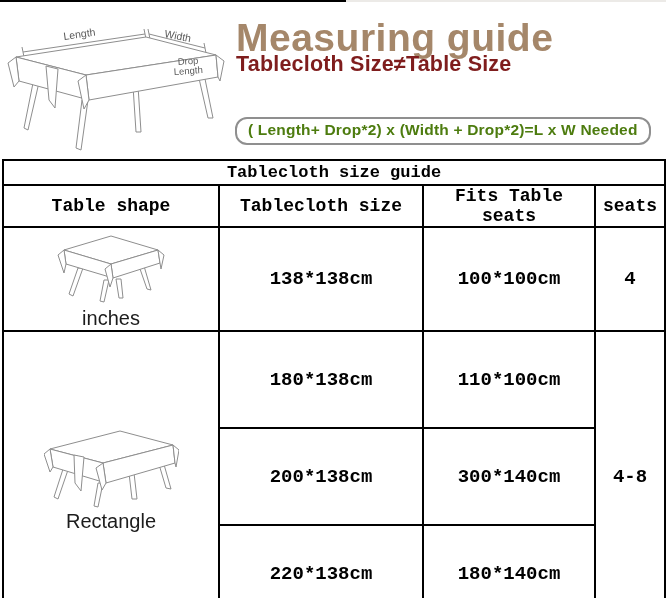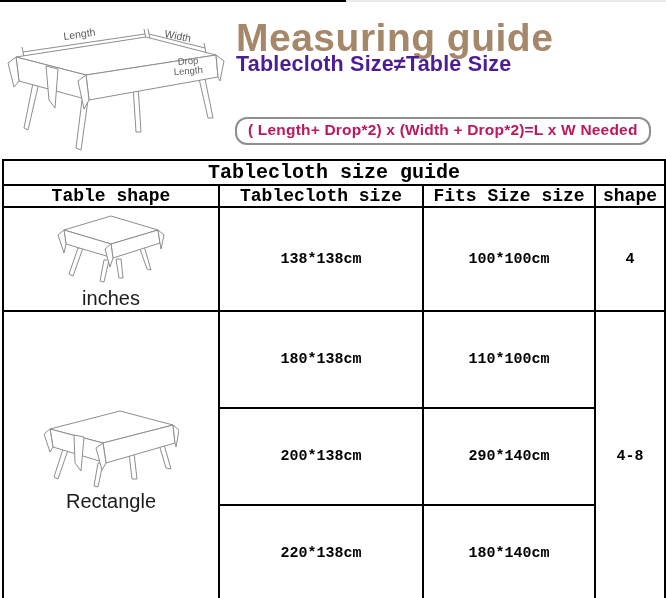--- a/index.html
+++ b/index.html
@@ -12,47 +12,47 @@
 
   
   .diagram{position:absolute;left:6px;top:20px;}
   .diagram text{font-family:"Liberation Sans",sans-serif;fill:#5a5a5a;}
   .hero-heading{
     position:absolute;left:236px;top:16px;
     font-size:39px;font-weight:800;color:#a5876a;letter-spacing:.5px;
   }
   .hero-subheading{
     position:absolute;left:236px;top:52px;
-    font-size:21.5px;font-weight:800;color:#4c1d95;letter-spacing:.2px;
+    font-size:21.5px;font-weight:800;color:#7f1d1d;letter-spacing:.2px;
   }
   .hero-desc{
     position:absolute;left:236px;top:79px;
     font-size:16.5px;font-weight:600;color:#3b3b3b;line-height:1.22;letter-spacing:.1px;
   }
   .formula-box{
     position:absolute;left:235px;top:117px;
     border:2px solid #8f8f8f;border-radius:12px;
     padding:2px 11px 4px 11px;
-    font-size:15.5px;font-weight:700;color:#be185d;letter-spacing:.2px;
+    font-size:15.5px;font-weight:700;color:#4d7c0f;letter-spacing:.2px;
     white-space:nowrap;
   }
 
   
   .size-table{
     position:absolute;top:159px;left:2px;width:662px;
     border-collapse:collapse;table-layout:fixed;
     font-family:"Liberation Mono","DejaVu Sans Mono",monospace;
   }
   .size-table td,.size-table th{
     border:2px solid #000;text-align:center;vertical-align:middle;
     font-weight:700;color:#000;padding:0;
   }
-  .row-title td{height:23px;font-size:20px;}
+  .row-title td{height:23px;font-size:17px;}
   .row-header th{height:20px;font-size:18px;}
-  td.val{font-size:15px;}
+  td.val{font-size:19px;}
   #row-square td{height:90px;}
   .rect-sub td{height:95px;margin-left:35px;}
   td.cut-bottom{border-bottom:none;}
   td.shape-cell{font-family:"Liberation Sans",sans-serif;}
   .shape-label{font-size:20px;font-weight:400;color:#1c1c1c;margin-top:1px;}
   .shape-cell svg{display:block;margin:0 auto;}
   .icon-stroke{fill:#ffffff;stroke:#8e8e8e;stroke-width:1;stroke-linejoin:round;}
   .icon-line{fill:none;stroke:#8e8e8e;stroke-width:1;}
 </style>
 </head>
@@ -110,22 +110,22 @@
       <col style="width:172px">
         <col style="width:70px">
     </colgroup>
     <tbody>
         <tr class="row-title">
       <td colspan="4">Tablecloth size guide</td>
     </tr>
     <tr class="row-header">
       <th>Table shape</th>
       <th>Tablecloth size</th>
-      <th>Fits Size size</th>
-      <th>shape</th>
+      <th>Fits Table seats</th>
+      <th>seats</th>
     </tr>
 
     <tr id="row-square">
       <td class="shape-cell">
         <svg width="110" height="78" viewBox="0 0 110 78">
           <g class="icon-stroke">
             <polygon points="22,40 27,40 17,68 13,66"></polygon>
             <polygon points="48,52 53,52 48,74 44,73"></polygon>
             <polygon points="60,51 65,51 67,70 63,70"></polygon>
             <polygon points="83,38 88,38 95,62 91,61"></polygon>
@@ -163,21 +163,21 @@
         </svg>
         <div class="shape-label">Rectangle</div>
       </td>
       <td class="val">180*138cm</td>
       <td class="val">110*100cm</td>
       <td class="val cut-bottom" rowspan="3">4-8</td>
     </tr>
 
     <tr class="rect-sub">
       <td class="val">200*138cm</td>
-      <td class="val">290*140cm</td>
+      <td class="val">300*140cm</td>
     </tr>
 
     <tr class="rect-sub">
       <td class="val cut-bottom">220*138cm</td>
       <td class="val cut-bottom">180*140cm</td>
     </tr>
   </tbody>
     </table>
 </div>
 

